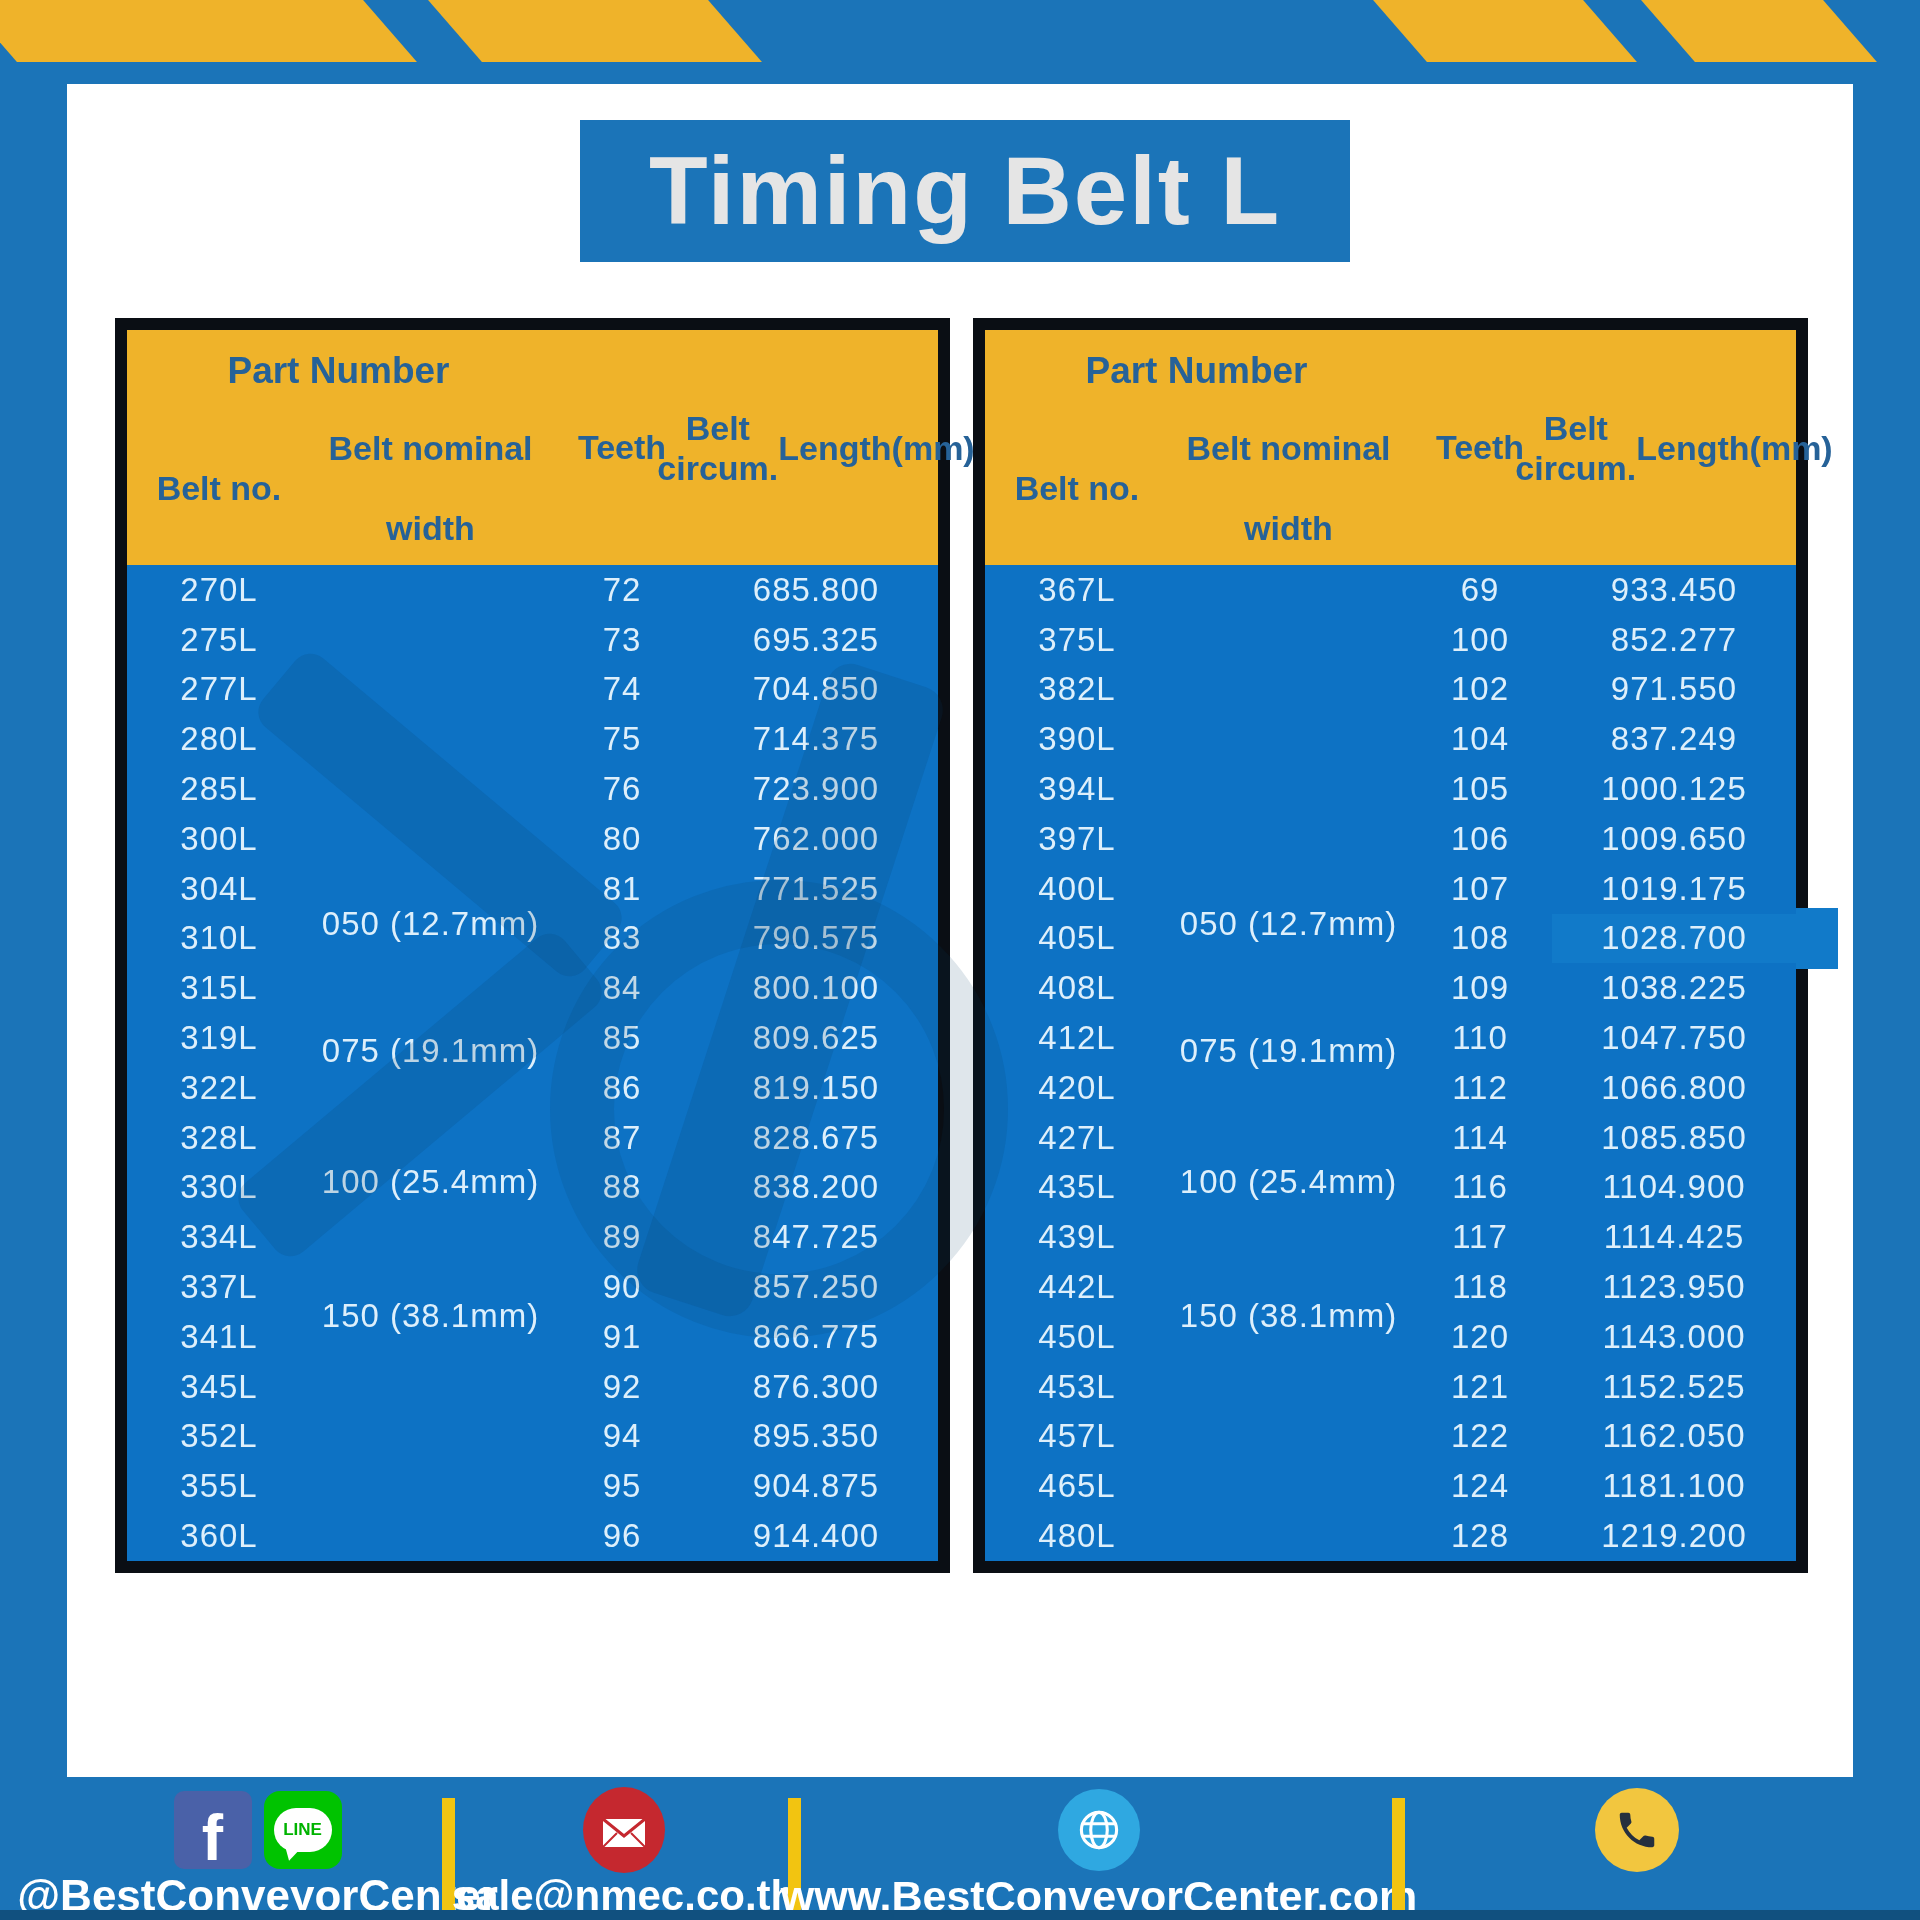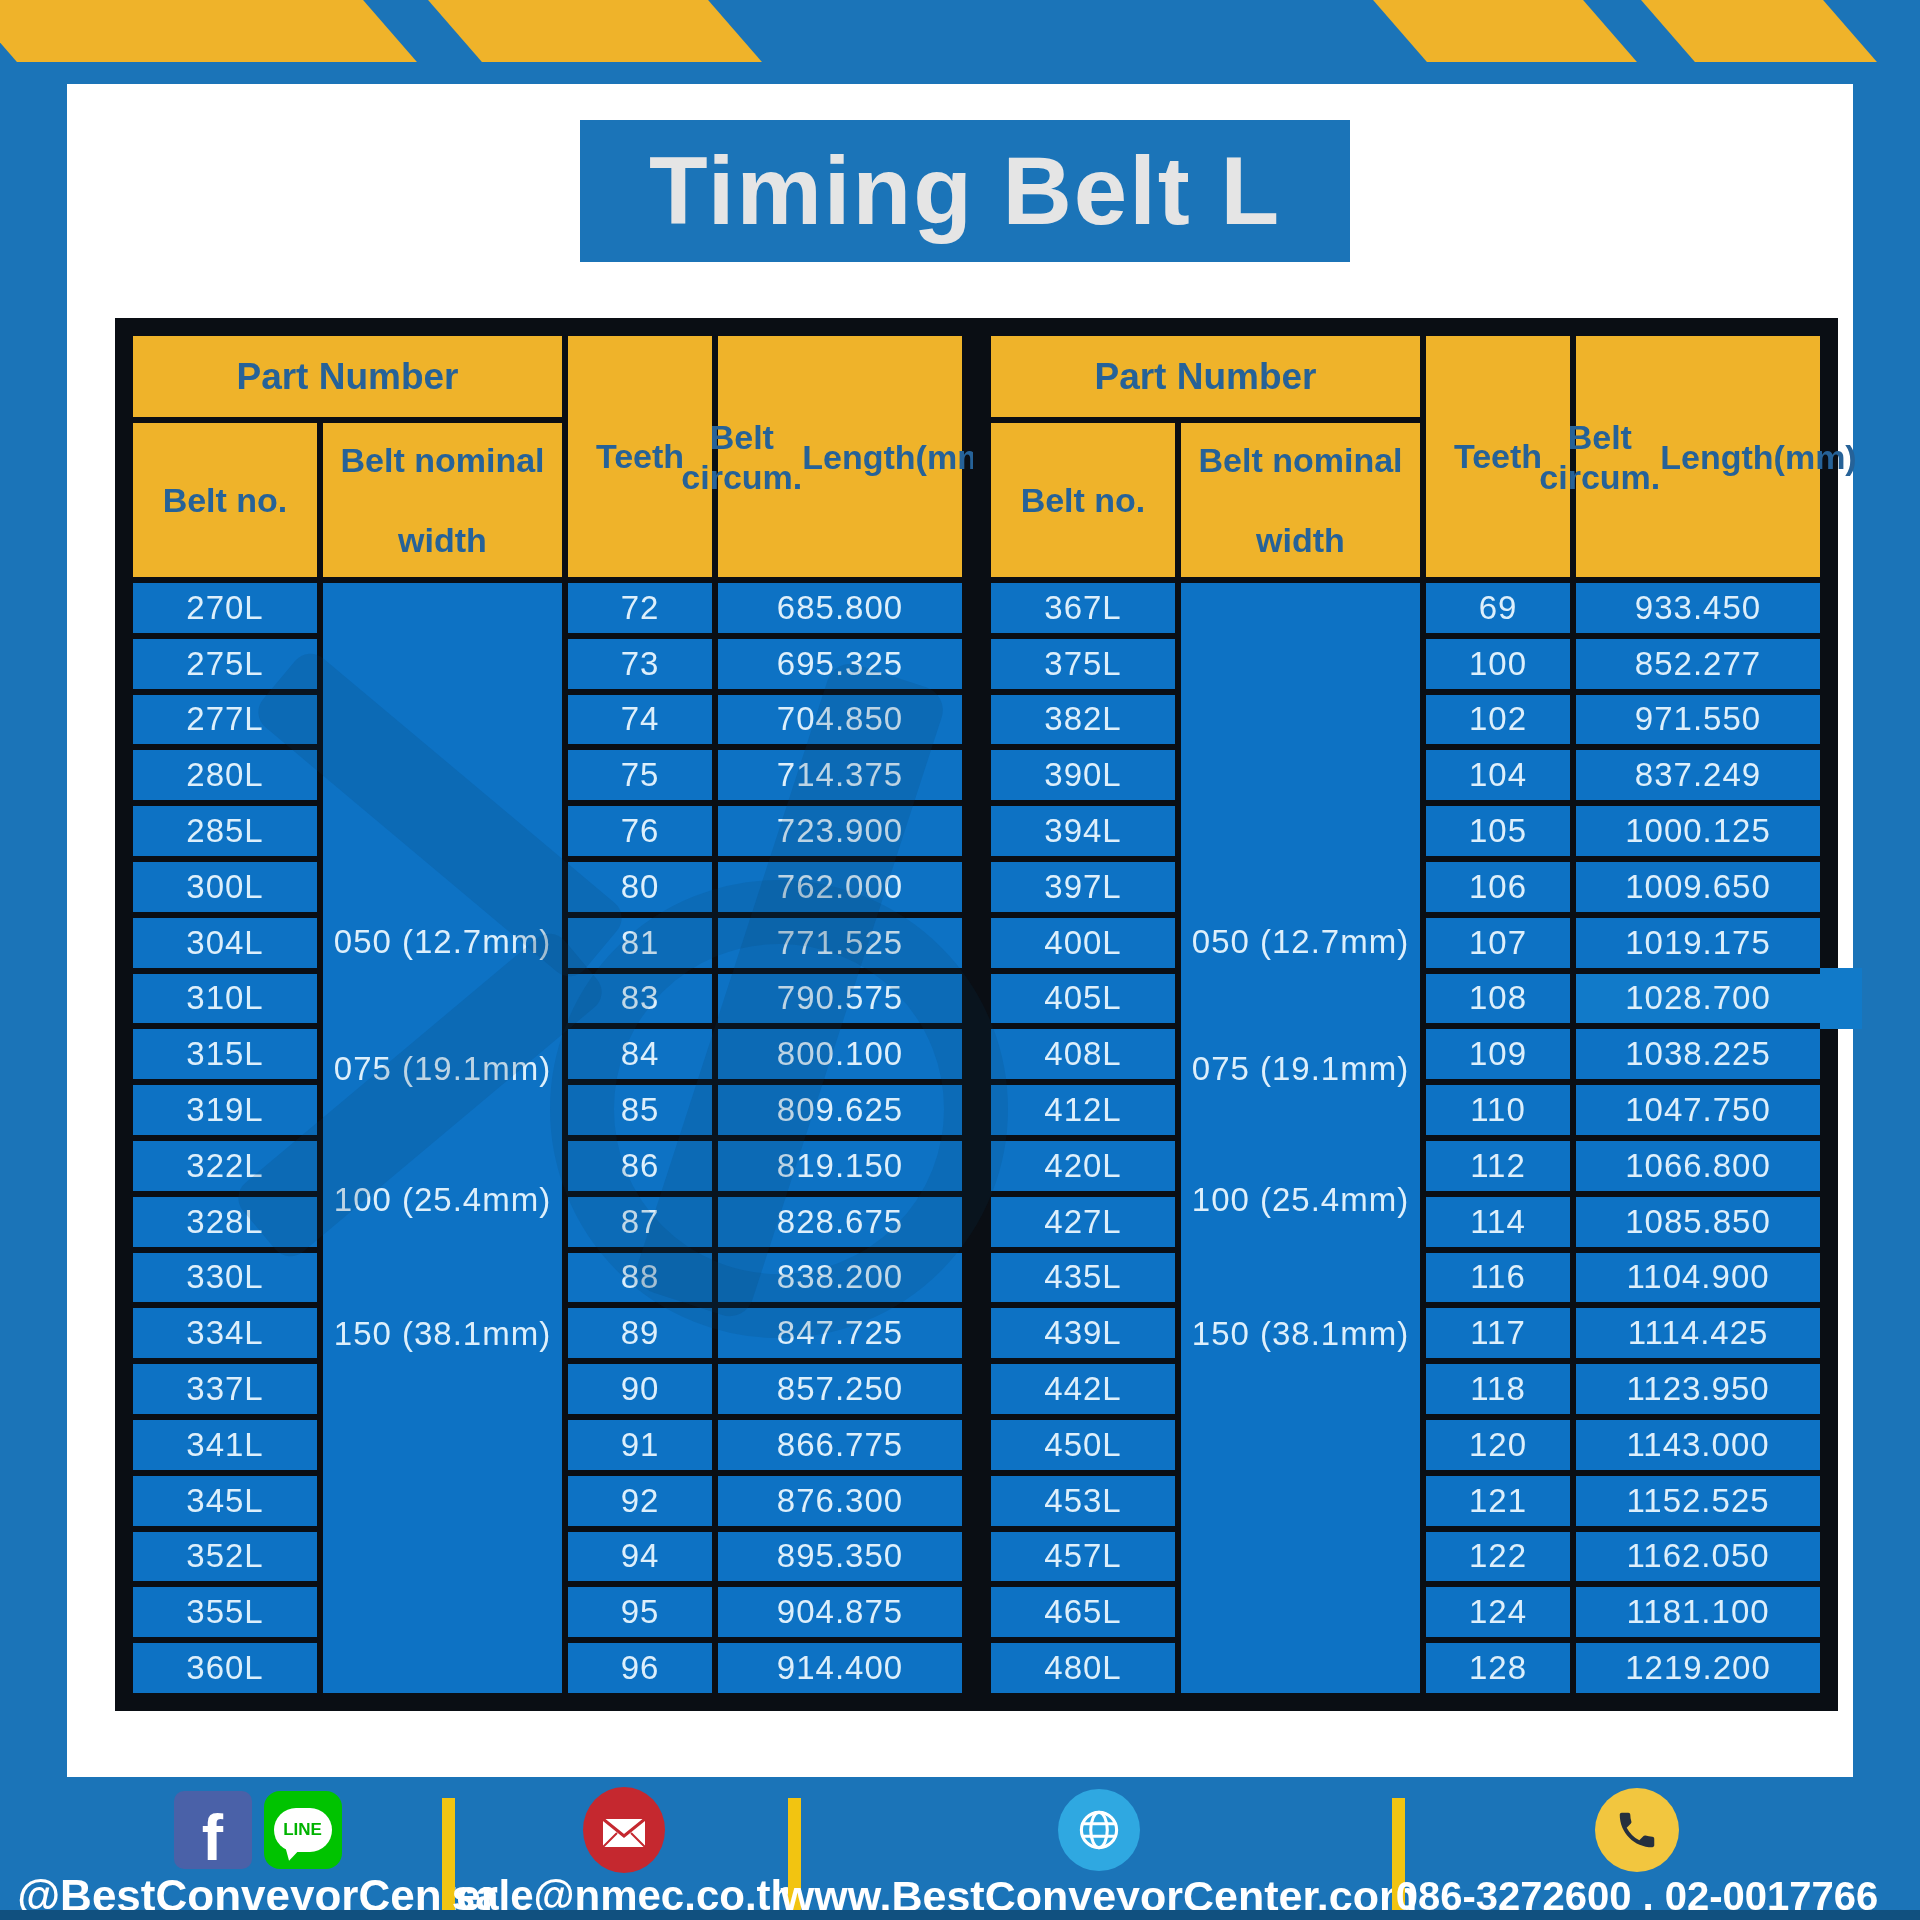--- a/index.html
+++ b/index.html
@@ -15,24 +15,24 @@
   .s4{left:1668px;width:182px;}
 
   
   .content{position:absolute;left:67px;top:84px;width:1786px;height:1693px;background:#ffffff;z-index:0;}
 
   
   .title-box{position:absolute;left:580px;top:120px;width:770px;height:142px;background:#1b74b8;display:flex;align-items:center;justify-content:center;z-index:2;}
   .title-box span{color:#e5e5e5;font-size:96px;font-weight:bold;letter-spacing:2px;}
 
   
-  .spec-table{position:absolute;top:318px;background:#0a0e14;padding:18px;display:grid;
+  .spec-table{position:absolute;top:318px;background:#0a0e14;padding:12px;display:grid;
     grid-template-columns:184px 239px 144px 244px;
     grid-template-rows:81px 154px repeat(20,49.8px);
-    gap:6px;z-index:2;}
+    z-index:2;}
   .t-left{left:115px;}
   .t-right{left:973px;}
   .h{background:#efb32a;color:#266298;font-weight:bold;display:flex;align-items:center;justify-content:center;font-size:34px;text-align:center;}
   .part{font-size:37px;}
   .wrap2{flex-direction:column;}
   .wrap2 span{display:block;line-height:40px;}
   .wrap2 span:first-child{margin-bottom:40px;}
   .wrap3{flex-direction:row;}
   .wrap3 span{display:block;line-height:40px;margin:21px 0;}
   .c{background:#0d72c4;color:#ddeffb;display:flex;align-items:center;justify-content:center;font-size:33px;letter-spacing:1px;}
@@ -301,17 +301,16 @@
   <div class="fdiv d3"></div>
 
   <div class="fsec fs4">
     <div class="icons">
       <div class="phone-ic">
         <svg width="46" height="46" viewBox="0 0 24 24">
             <path d="M6.62 10.79c1.44 2.83 3.76 5.14 6.59 6.59l2.2-2.21c.27-.27.67-.36 1.02-.24 1.12.37 2.33.57 3.57.57.55 0 1 .45 1 1V20c0 .55-.45 1-1 1-9.39 0-17-7.61-17-17 0-.55.45-1 1-1h3.5c.55 0 1 .45 1 1 0 1.25.2 2.45.57 3.57.11.35.03.74-.25 1.02l-2.2 2.2z" fill="#26303e"></path>
           </svg>
       </div>
     </div>
-    <div class="flabel phone">086-3272600 , 02-0017766</div>
   </div>
 
   <div class="bottom-edge"></div>
 </div>
 
 </body></html>

